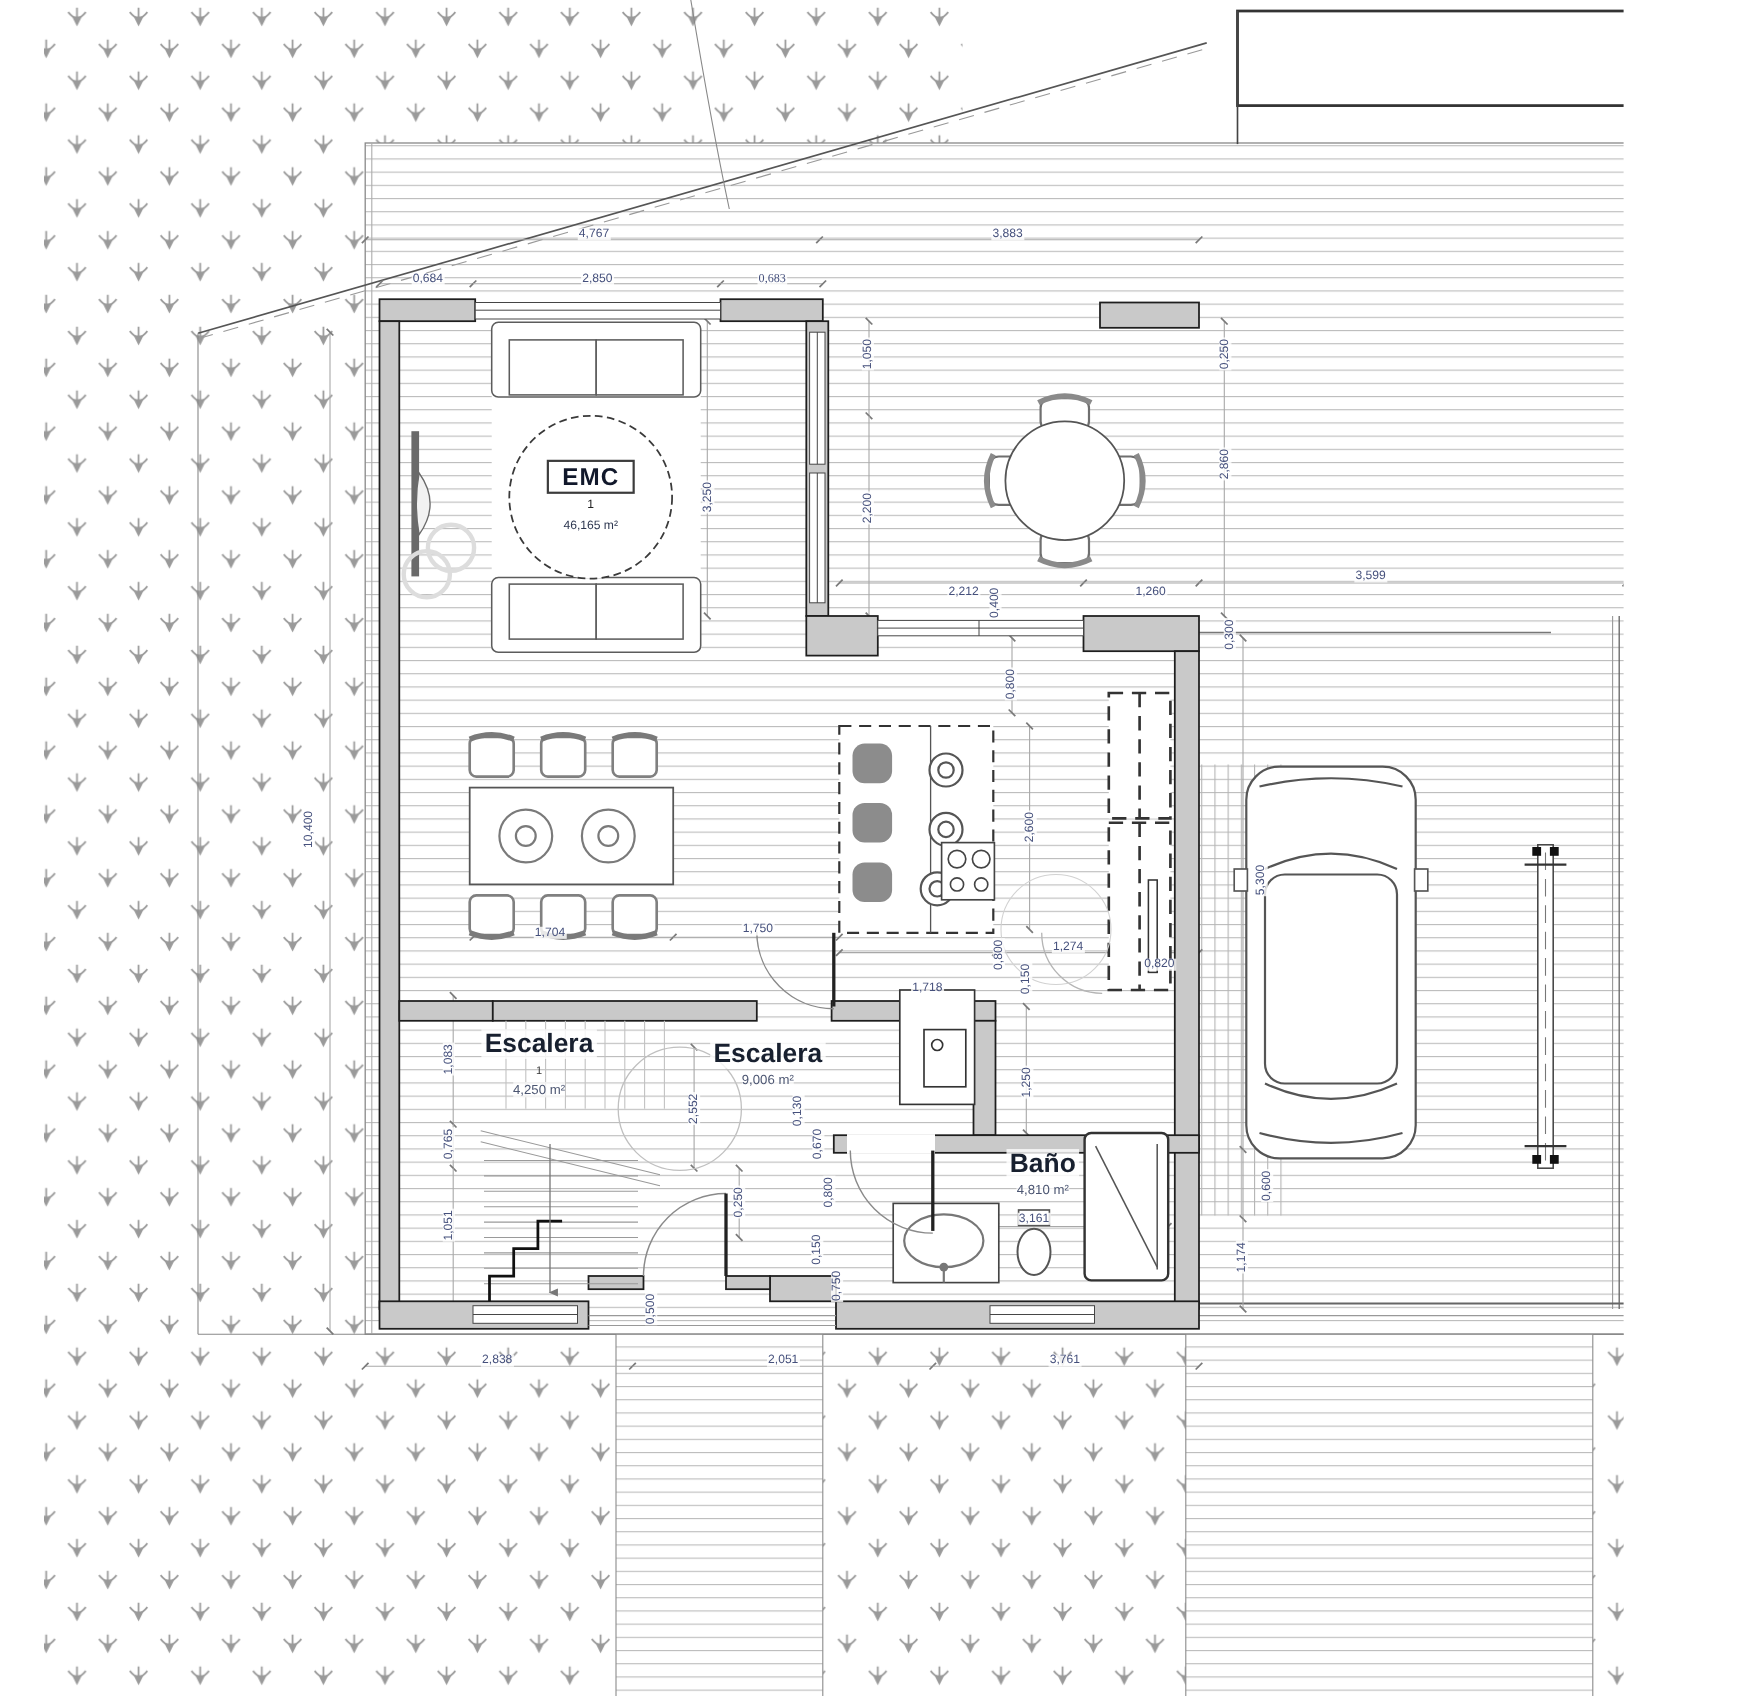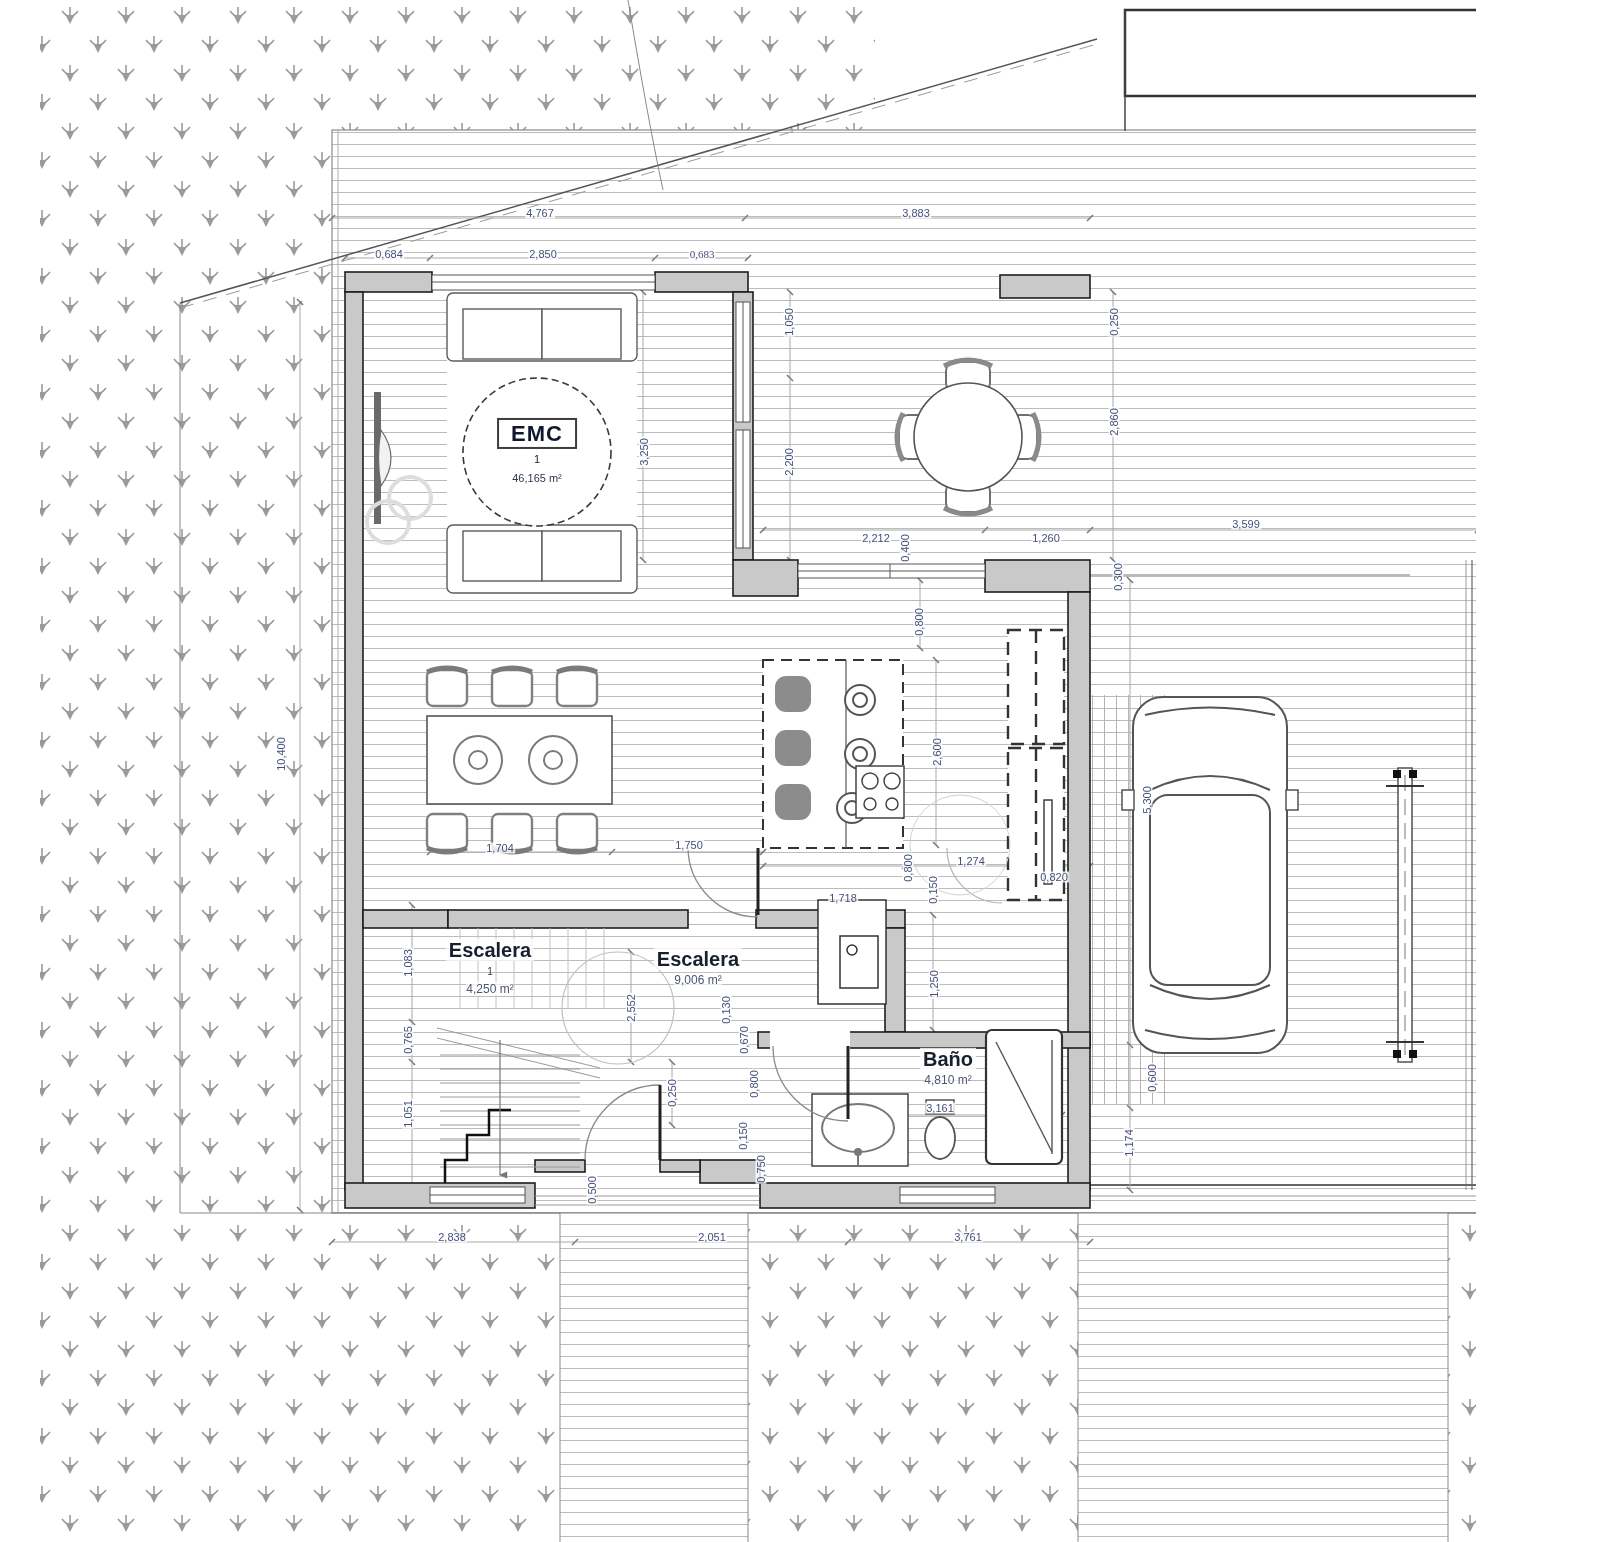--- a/index.html
+++ b/index.html
@@ -3,21 +3,21 @@
 <meta charset="utf-8">
 <style>
   html,body{margin:0;padding:0;background:#fff;}
   .stage{position:relative;width:1476px;height:1542px;background:#fff;overflow:hidden;
          font-family:"Liberation Sans",sans-serif;}
   .stage svg{position:absolute;left:0;top:0;}
   .dim{position:absolute;transform:translate(-50%,-50%);font-size:11px;color:#45507c;
        background:rgba(255,255,255,.82);padding:0 1px;white-space:nowrap;line-height:1;}
   .dim.rot{transform:translate(-50%,-50%) rotate(-90deg);}
   .room-label{position:absolute;transform:translate(-50%,-50%);text-align:center;line-height:1.12;}
-  .room-name{font-weight:bold;font-size:20px;color:#18202f;background:rgba(255,255,255,.8);padding:0 3px;}
+  .room-name{font-weight:bold;font-size:24px;color:#18202f;background:rgba(255,255,255,.8);padding:0 3px;}
   .room-num{font-size:10px;color:#333;}
   .room-area{font-size:12px;color:#4c5672;background:rgba(255,255,255,.7);}
   .emc-wrap{position:absolute;transform:translate(-50%,-50%);text-align:center;line-height:1.15;}
   .emc-box{display:inline-block;border:2px solid #3c3c3c;background:#fff;font-weight:bold;
            font-size:22px;letter-spacing:1px;color:#11182b;padding:1px 12px;}
   .emc-num{font-size:11px;color:#222;}
   .emc-area{font-size:11px;color:#2d3750;}
 </style>
 </head>
 <body>

